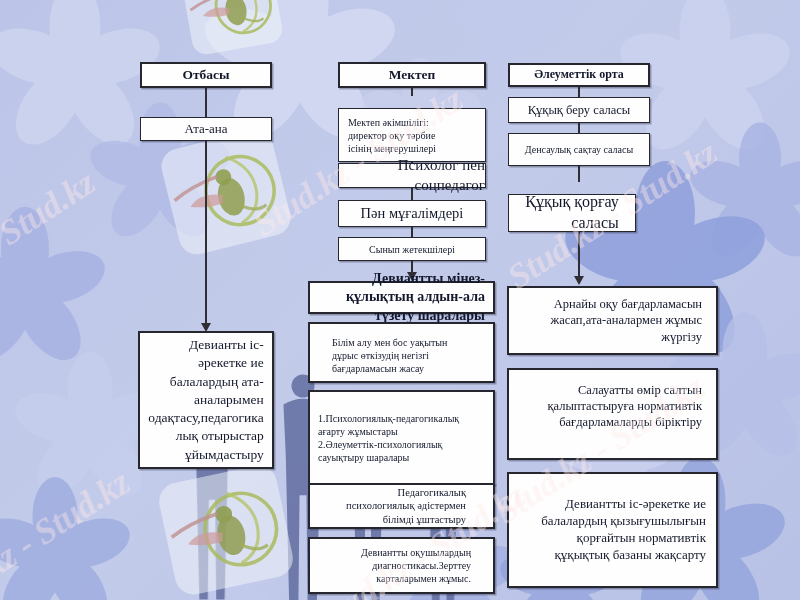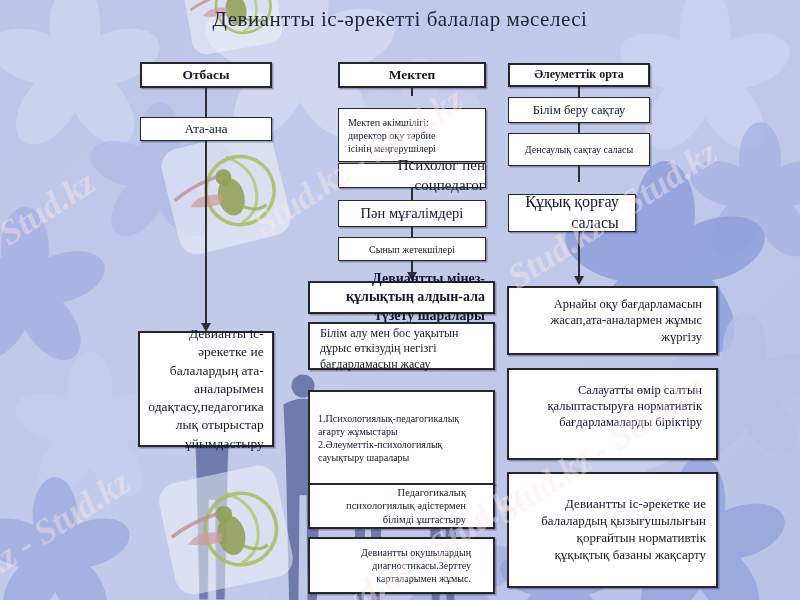--- a/index.html
+++ b/index.html
@@ -90,59 +90,58 @@
       <use href="#person" transform="translate(443,442) scale(0.9)"></use>
     </g>
 
     <g>
       <use href="#logo" transform="translate(232,6) rotate(-10) scale(0.8)"></use>
       <use href="#logo" transform="translate(226,192) rotate(-14)"></use>
       <use href="#logo" transform="translate(226,530) rotate(-12) scale(1.05)"></use>
     </g>
   </svg>
 
-  <div class="title">Девиантты іс-әрекетті балалар мәселесі</div>
 
   <div class="vline" style="left:205px;top:88px;height:29px"></div>
   <div class="vline" style="left:205px;top:141px;height:184px"></div>
   <div class="ahead" style="left:201px;top:323px"></div>
 
   <div class="vline" style="left:411px;top:88px;height:8px"></div>
   <div class="vline" style="left:411px;top:150px;height:13px"></div>
   <div class="vline" style="left:411px;top:188px;height:12px"></div>
   <div class="vline" style="left:411px;top:226px;height:11px"></div>
   <div class="vline" style="left:411px;top:261px;height:12px"></div>
   <div class="ahead" style="left:407px;top:272px"></div>
 
   <div class="vline" style="left:578px;top:87px;height:10px"></div>
   <div class="vline" style="left:578px;top:123px;height:10px"></div>
   <div class="vline" style="left:578px;top:166px;height:16px"></div>
   <div class="vline" style="left:578px;top:220px;height:57px"></div>
   <div class="ahead" style="left:574px;top:276px"></div>
 
   <div class="box hdr" style="left:140px;top:62px;width:132px;height:26px;font-size:13.5px">Отбасы</div>
   <div class="box" style="left:140px;top:117px;width:132px;height:24px;font-size:13px">Ата-ана</div>
-  <div class="box big" style="left:138px;top:331px;width:136px;height:116px;font-size:13.5px;padding:4px 17px;line-height:1.35">Девианты іс-әрекетке ие балалардың ата-аналарымен одақтасу,педагогика лық отырыстар ұйымдастыру</div>
+  <div class="box big" style="left:138px;top:331px;width:136px;height:138px;font-size:13.5px;padding:4px 17px;line-height:1.35">Девианты іс-әрекетке ие балалардың ата-аналарымен одақтасу,педагогика лық отырыстар ұйымдастыру</div>
 
   <div class="box hdr" style="left:338px;top:62px;width:148px;height:26px;font-size:13.5px">Мектеп</div>
   <div class="box left-text ml" style="left:338px;top:96px;width:148px;height:54px;font-size:10px;padding:4px 9px">Мектеп әкімшілігі:
 директор оқу тәрбие
 ісінің меңгерушілері</div>
   <div class="box" style="left:338px;top:163px;width:148px;height:25px;font-size:15px">Психолог пен соцпедагог</div>
   <div class="box" style="left:338px;top:200px;width:148px;height:27px;font-size:14.5px">Пән мұғалімдері</div>
   <div class="box" style="left:338px;top:237px;width:148px;height:24px;font-size:10px">Сынып жетекшілері</div>
   <div class="box big" style="left:308px;top:281px;width:187px;height:33px;font-size:14px;font-weight:bold;padding:0 8px">Девиантты мінез-құлықтың алдын-ала түзету шаралары</div>
-  <div class="box big left-text" style="left:308px;top:322px;width:187px;height:48px;font-size:12px;padding:10px 10px 4px">Білім алу мен бос уақытын дұрыс өткізудің негізгі бағдарламасын жасау</div>
+  <div class="box big left-text" style="left:308px;top:322px;width:187px;height:61px;font-size:10px;padding:10px 22px 4px">Білім алу мен бос уақытын дұрыс өткізудің негізгі бағдарламасын жасау</div>
   <div class="box big left-text ml" style="left:308px;top:378px;width:187px;height:95px;font-size:10px;padding:0 8px">1.Психологиялық-педагогикалық ағарту жұмыстары
 2.Әлеуметтік-психологиялық сауықтыру шаралары</div>
   <div class="box big" style="left:308px;top:483px;width:187px;height:46px;font-size:10.5px;padding:0 27px">Педагогикалық психологиялық әдістермен білімді ұштастыру</div>
   <div class="box big" style="left:308px;top:537px;width:187px;height:57px;font-size:10px;padding:0 22px">Девиантты оқушылардың диагностикасы.Зерттеу карталарымен жұмыс.</div>
 
   <div class="box hdr" style="left:508px;top:63px;width:142px;height:24px;font-size:12px">Әлеуметтік орта</div>
-  <div class="box" style="left:508px;top:97px;width:142px;height:26px;font-size:12.5px">Білім беру сақтау</div>
+  <div class="box" style="left:508px;top:97px;width:142px;height:26px;font-size:12.5px">Құқық беру саласы</div>
   <div class="box" style="left:508px;top:133px;width:142px;height:33px;font-size:10px">Денсаулық сақтау саласы</div>
   <div class="box ml" style="left:508px;top:182px;width:128px;height:38px;font-size:16px">Құқық қорғау
 саласы</div>
   <div class="box big" style="left:507px;top:286px;width:211px;height:69px;font-size:12.5px;padding:0 14px">Арнайы оқу бағдарламасын жасап,ата-аналармен жұмыс жүргізу</div>
   <div class="box big" style="left:507px;top:368px;width:211px;height:92px;font-size:12.5px;padding:0 14px 16px">Салауатты өмір салтын қалыптастыруға нормативтік бағдарламаларды біріктіру</div>
   <div class="box big" style="left:507px;top:472px;width:211px;height:116px;font-size:13px;padding:0 10px">Девиантты іс-әрекетке ие балалардың қызығушылығын қорғайтын нормативтік құқықтық базаны жақсарту</div>
 
   <div class="wm" style="left:238px;top:142px">Stud.kz - Stud.kz</div>
   <div class="wm" style="left:-130px;top:225px">Stud.kz - Stud.kz</div>
   <div class="wm" style="left:492px;top:195px">Stud.kz - Stud.kz</div>

